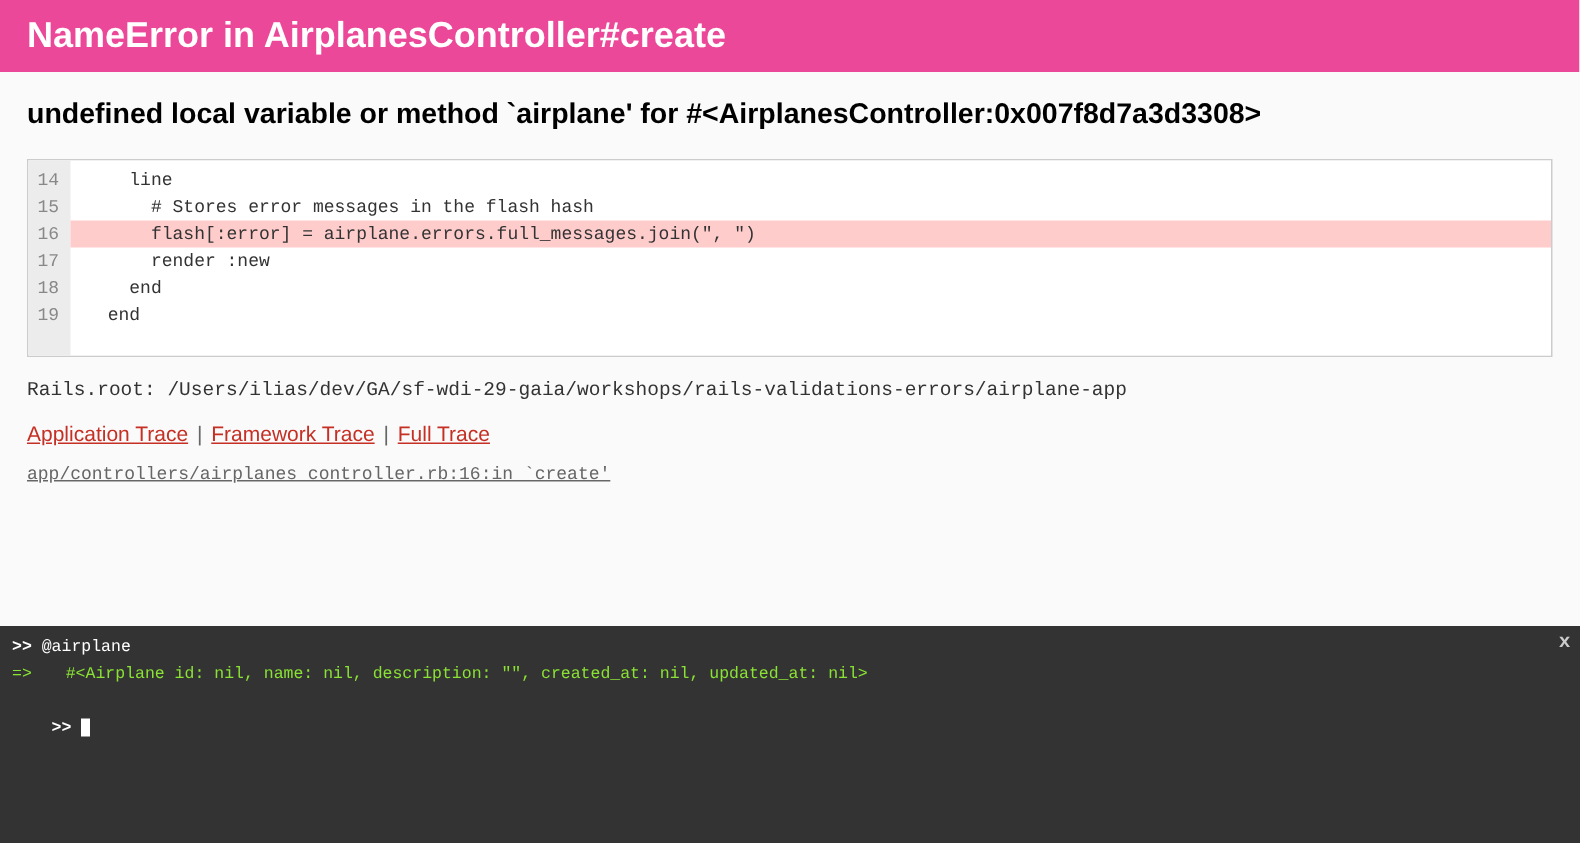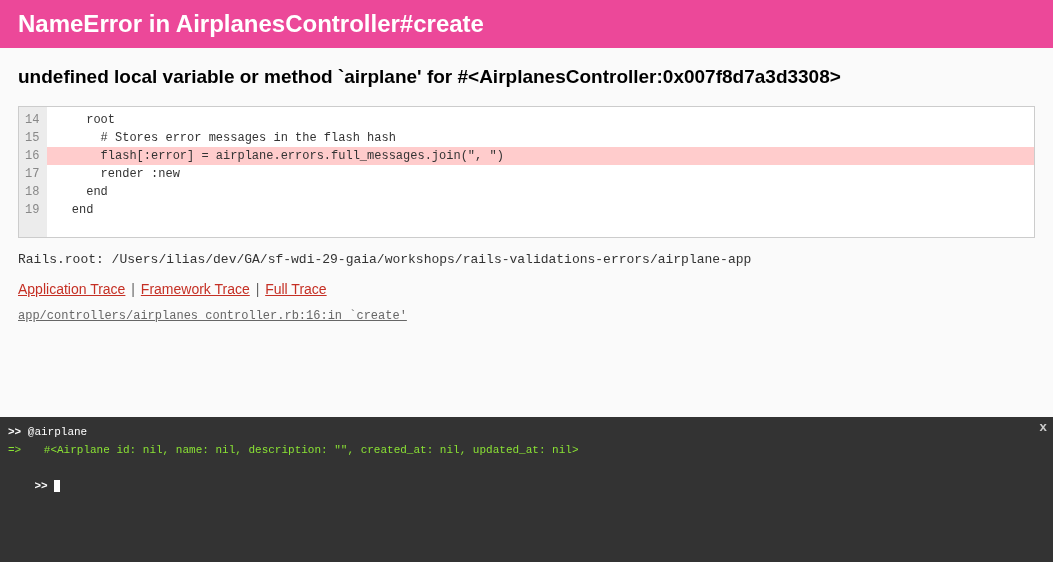--- a/index.html
+++ b/index.html
@@ -143,21 +143,21 @@
     <div class="source-body">
       <div class="line-nums" id="line-nums">
           <div>14</div>
           <div>15</div>
           <div>16</div>
           <div>17</div>
           <div>18</div>
           <div>19</div>
         </div>
       <div class="code-lines" id="code-lines">
-          <div class="line">    root</div>
+          <div class="line">    line</div>
           <div class="line">      # Stores error messages in the flash hash</div>
           <div class="line hl">      flash[:error] = airplane.errors.full_messages.join(", ")</div>
           <div class="line">      render :new</div>
           <div class="line">    end</div>
           <div class="line">  end</div>
         </div>
     </div>
   </div>
 
   <div class="rails-root">Rails.root: /Users/ilias/dev/GA/sf-wdi-29-gaia/workshops/rails-validations-errors/airplane-app</div>

